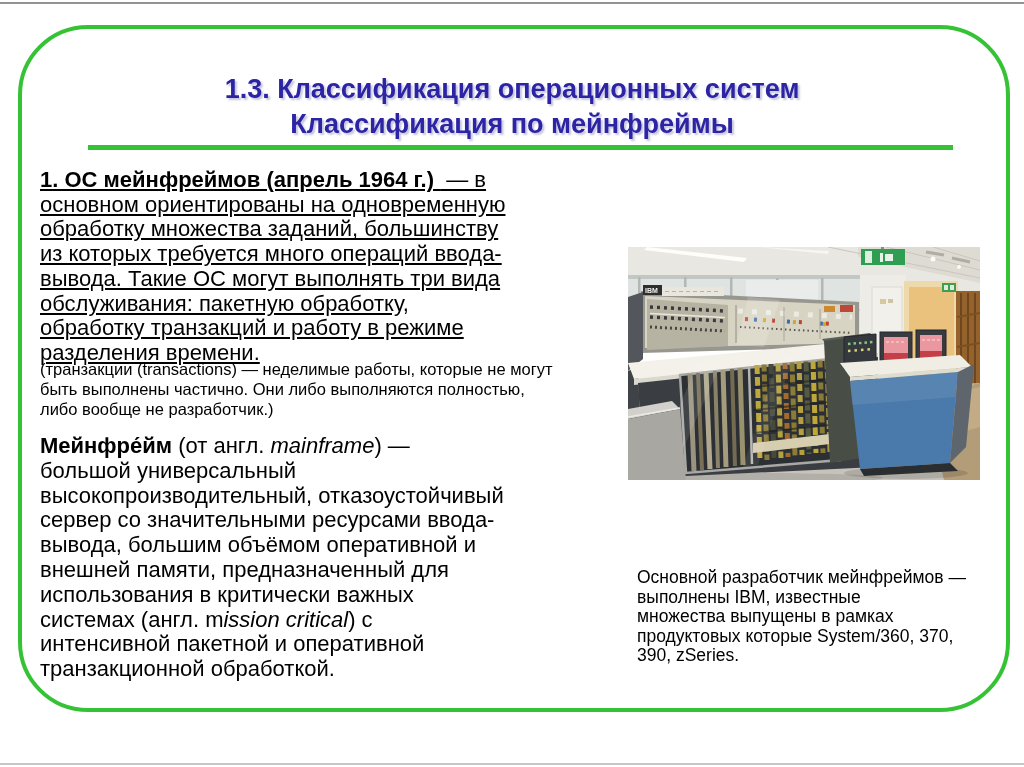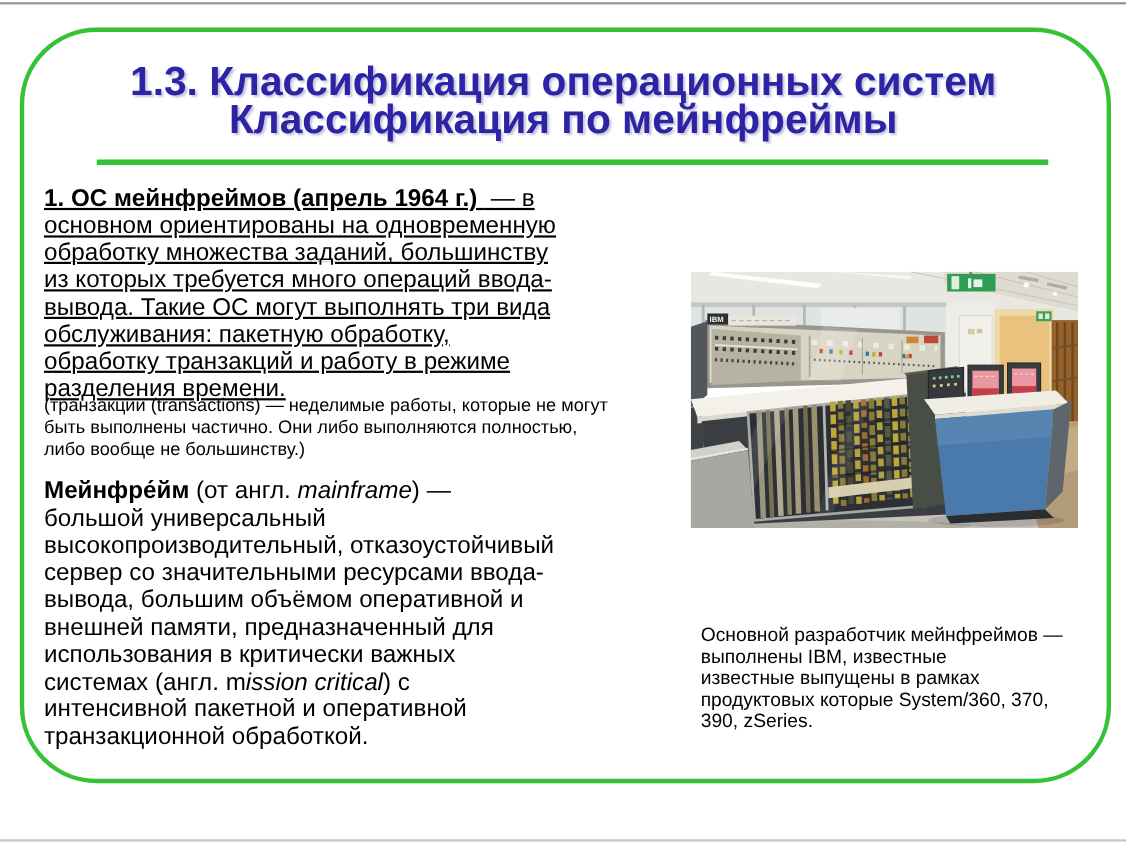--- a/index.html
+++ b/index.html
@@ -8,22 +8,22 @@
     font-family:"Liberation Sans",sans-serif;color:#000;
   }
   .edge{position:absolute;left:0;width:1024px;}
   .edge-top{top:2px;height:2px;background:#939393;}
   .edge-bottom{top:763px;height:2px;background:#c6c6c6;}
   .frame{
     position:absolute;left:18px;top:25px;width:984px;height:679px;
     border:4px solid var(--green,#35c335);border-radius:70px;
   }
   .title{
-    position:absolute;left:60px;top:56px;width:904px;
-    text-align:center;font-weight:bold;font-size:37px;line-height:35px;
+    position:absolute;left:60px;top:72px;width:904px;
+    text-align:center;font-weight:bold;font-size:27px;line-height:35px;
     color:var(--title-color,#2c24a4);
     text-shadow:2px 2px 2px rgba(140,140,185,.5);
   }
   .rule{
     position:absolute;left:88px;top:145px;width:865px;height:5px;
     background:var(--green,#35c335);
   }
   .txt{position:absolute;white-space:pre-wrap;}
   .para-main{left:40px;top:168px;width:585px;font-size:22px;line-height:24.7px;text-decoration:underline;}
   .para-note{left:40px;top:359px;width:585px;font-size:16.5px;line-height:20px;}
@@ -40,25 +40,25 @@
 <div class="edge edge-bottom"></div>
 
 <div class="frame"></div>
 
 <div class="title"><span>1.3. Классификация операционных систем</span><br><span>Классификация по мейнфреймы</span></div>
 
 <div class="rule"></div>
 
 <div class="txt para-main"><span class="b">1. ОС мейнфреймов (апрель 1964 г.) </span><span> — в</span><br><span>основном ориентированы на одновременную</span><br><span>обработку множества заданий, большинству</span><br><span>из которых требуется много операций ввода-</span><br><span>вывода. Такие ОС могут выполнять три вида</span><br><span>обслуживания: пакетную обработку,</span><br><span>обработку транзакций и работу в режиме</span><br><span>разделения времени.</span></div>
 
-<div class="txt para-note"><span>(транзакции (transactions) — неделимые работы, которые не могут</span><br><span>быть выполнены частично. Они либо выполняются полностью,</span><br><span>либо вообще не большинству.)</span></div>
+<div class="txt para-note"><span>(транзакции (transactions) — неделимые работы, которые не могут</span><br><span>быть выполнены частично. Они либо выполняются полностью,</span><br><span>либо вообще не разработчик.)</span></div>
 
 <div class="txt para-mainframe"><span class="b">Мейнфре́йм</span><span> (от англ. </span><span class="i">mainframe</span><span>) —</span><br><span>большой универсальный</span><br><span>высокопроизводительный, отказоустойчивый</span><br><span>сервер со значительными ресурсами ввода-</span><br><span>вывода, большим объёмом оперативной и</span><br><span>внешней памяти, предназначенный для</span><br><span>использования в критически важных</span><br><span>системах (англ. m</span><span class="i">ission critical</span><span>) с</span><br><span>интенсивной пакетной и оперативной</span><br><span>транзакционной обработкой.</span></div>
 
-<div class="txt caption"><span>Основной разработчик мейнфреймов —</span><br><span>выполнены IBM, известные</span><br><span>известные выпущены в рамках</span><br><span>продуктовых которые System/360, 370,</span><br><span>390, zSeries.</span></div>
+<div class="txt caption"><span>Основной разработчик мейнфреймов —</span><br><span>выполнены IBM, известные</span><br><span>множества выпущены в рамках</span><br><span>продуктовых которые System/360, 370,</span><br><span>390, zSeries.</span></div>
 
 <svg class="photo" viewBox="0 0 352 233" preserveAspectRatio="none" role="img" aria-label="IBM System/360 mainframe and blue operator console in a museum hall">
 
   <g>
     <rect x="0" y="0" width="352" height="56" fill="#e9e7e1"></rect>
     <polygon points="230,0 352,0 352,36 230,10" fill="#dedbd3"></polygon>
     <line x1="200" y1="0" x2="352" y2="31" stroke="#c9c6bf" stroke-width="1"></line>
     <line x1="258" y1="0" x2="352" y2="23" stroke="#c9c6bf" stroke-width="1"></line>
     <line x1="305" y1="0" x2="352" y2="14" stroke="#c9c6bf" stroke-width="1"></line>
     <line x1="298" y1="5" x2="316" y2="8" stroke="#b0ada6" stroke-width="3"></line>

